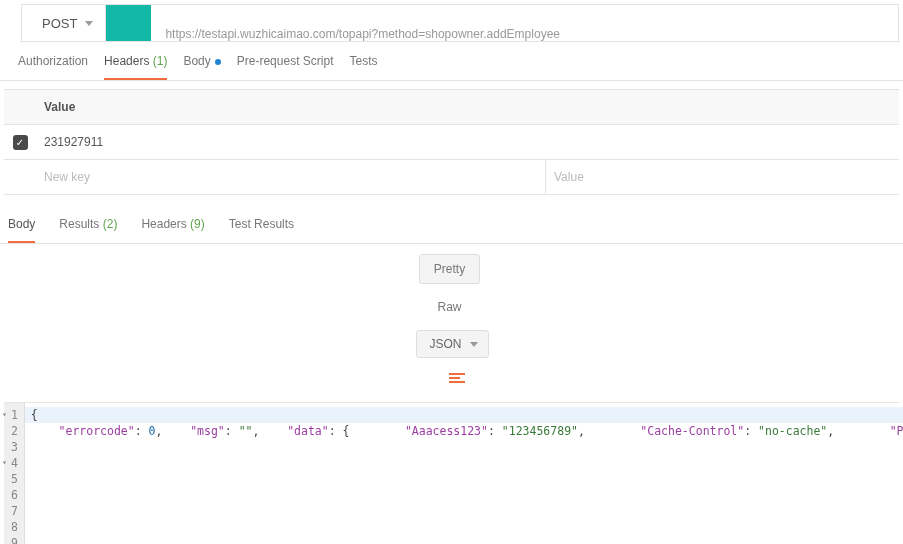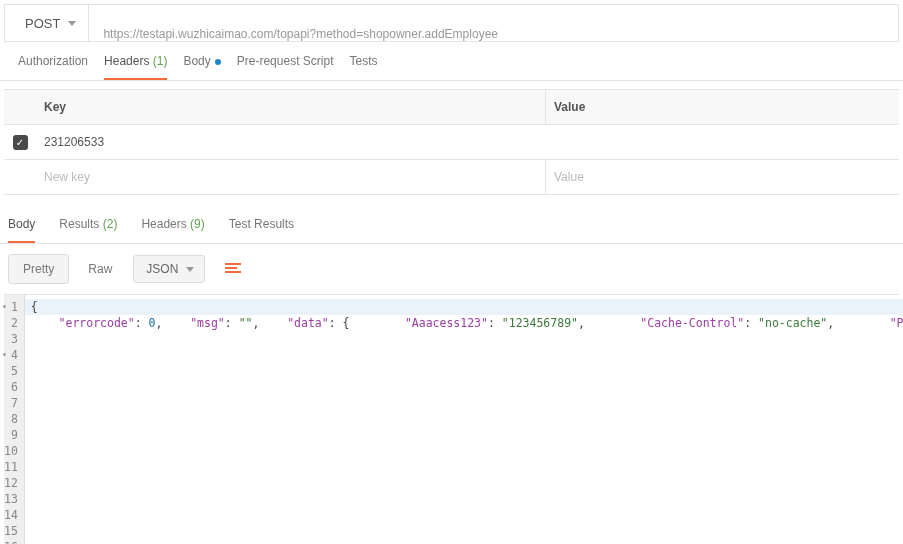--- a/index.html
+++ b/index.html
@@ -1,18 +1,18 @@
 <!DOCTYPE html>
 <html><head>
 <meta charset="utf-8">
 <style>
   * { box-sizing: border-box; margin: 0; padding: 0; }
   body { font-family: "Helvetica Neue", Arial, sans-serif; font-size: 12px; color: #555; background: #fff; }
   
-  .top-bar { display: flex; align-items: stretch; border: 1px solid #e4e4e4; background: #14b8a6; height: 38px; margin: 4px 4px 0 4px; }
+  .top-bar { display: flex; align-items: stretch; border: 1px solid #e4e4e4; background: #14b8a6; height: 38px; margin: 4px 4px 0 21px; gap: 45px; }
   .method-select { display: flex; align-items: center; padding: 0 28px 0 20px; color: #555; font-size: 13px; background: #fff; border-right: 1px solid #e4e4e4; position: relative; }
   .method-select::after { content: ""; position: absolute; right: 12px; top: 50%; margin-top: -2px; border-left: 4px solid transparent; border-right: 4px solid transparent; border-top: 5px solid #999; }
   .url-field { flex: 1; display: flex; align-items: flex-end; padding: 0 14px; color: #999; font-size: 12px; background: #fff; }
   
   .req-tabs { display: flex; gap: 16px; padding: 12px 18px 0 18px; border-bottom: 1px solid #e4e4e4; }
   .req-tab { padding-bottom: 10px; color: #777; font-size: 12px; border-bottom: 2px solid transparent; }
   .req-tab.active { color: #555; border-bottom-color: #f26b3a; }
   .req-tab .count { color: #5fa54f; }
   .dot-blue { display: inline-block; width: 6px; height: 6px; border-radius: 50%; background: #2185d0; margin-left: 4px; vertical-align: middle; }
   
@@ -23,21 +23,21 @@
   .kv-value { flex: 1; padding: 10px 8px; color: #555; }
   .kv-header .kv-key, .kv-header .kv-value { font-weight: 600; color: #555; }
   .kv-row.placeholder .kv-key, .kv-row.placeholder .kv-value { color: #bbb; }
   .checkbox-box { width: 15px; height: 15px; border-radius: 3px; background: #4a4a4a; display: flex; align-items: center; justify-content: center; color: #fff; font-size: 10px; }
   
   .resp-tabs { display: flex; gap: 24px; padding: 14px 8px 0 8px; border-bottom: 1px solid #e4e4e4; margin-top: 8px; }
   .resp-tab { padding-bottom: 10px; color: #777; font-size: 12px; border-bottom: 2px solid transparent; }
   .resp-tab.active { color: #555; border-bottom-color: #f26b3a; }
   .resp-tab .count { color: #5fa54f; }
   
-  .format-bar { display: flex; align-items: center; gap: 0; padding: 10px 8px; }
+  .format-bar { display: flex; align-items: center; gap: 8px; padding: 10px 8px; flex-direction: column; }
   .fmt-btn { padding: 7px 14px; color: #777; font-size: 12px; border: 1px solid transparent; border-radius: 3px; margin-right: 4px; }
   .fmt-btn.active { background: #f4f4f4; border-color: #ddd; }
   .json-select { display: flex; padding: 6px 12px; background: #f4f4f4; border: 1px solid #ddd; border-radius: 3px; color: #666; font-size: 12px; position: relative; padding-right: 26px; margin-left: 2px; }
   .json-select::after { content: ""; position: absolute; right: 10px; top: 50%; margin-top: -2px; border-left: 4px solid transparent; border-right: 4px solid transparent; border-top: 5px solid #999; }
   .wrap-btn { margin-left: 10px; padding: 7px 10px; display: flex; align-items: center; }
   .wrap-icon { width: 16px; height: 12px; display: block; }
   .wrap-icon span { display: block; height: 2px; background: #f26b3a; margin-bottom: 2px; }
   .wrap-icon span:nth-child(2) { width: 70%; }
   .wrap-icon span:nth-child(3) { width: 100%; margin-bottom: 0; }
   
@@ -68,28 +68,27 @@
 <div class="req-tabs">
   <div class="req-tab"><span>Authorization</span></div>
   <div class="req-tab active"><span>Headers</span> <span class="count">(1)</span></div>
   <div class="req-tab"><span>Body</span><span class="dot-blue"></span></div>
   <div class="req-tab"><span>Pre-request Script</span></div>
   <div class="req-tab"><span>Tests</span></div>
 </div>
 
 <div class="kv-header">
   <div class="kv-check"></div>
-  <div class="kv-key">Key</div>
   <div class="kv-value">Value</div>
 </div>
 <div class="kv-row">
   <div class="kv-check">
     <div class="checkbox-box">✓</div>
   </div>
-  <div class="kv-value">231206533</div>
+  <div class="kv-value">231927911</div>
 </div>
 <div class="kv-row placeholder">
   <div class="kv-check"></div>
   <div class="kv-key">New key</div>
   <div class="kv-value">Value</div>
 </div>
 
 <div class="resp-tabs">
   <div class="resp-tab active"><span>Body</span></div>
   <div class="resp-tab"><span>Results</span> <span class="count">(2)</span></div>

